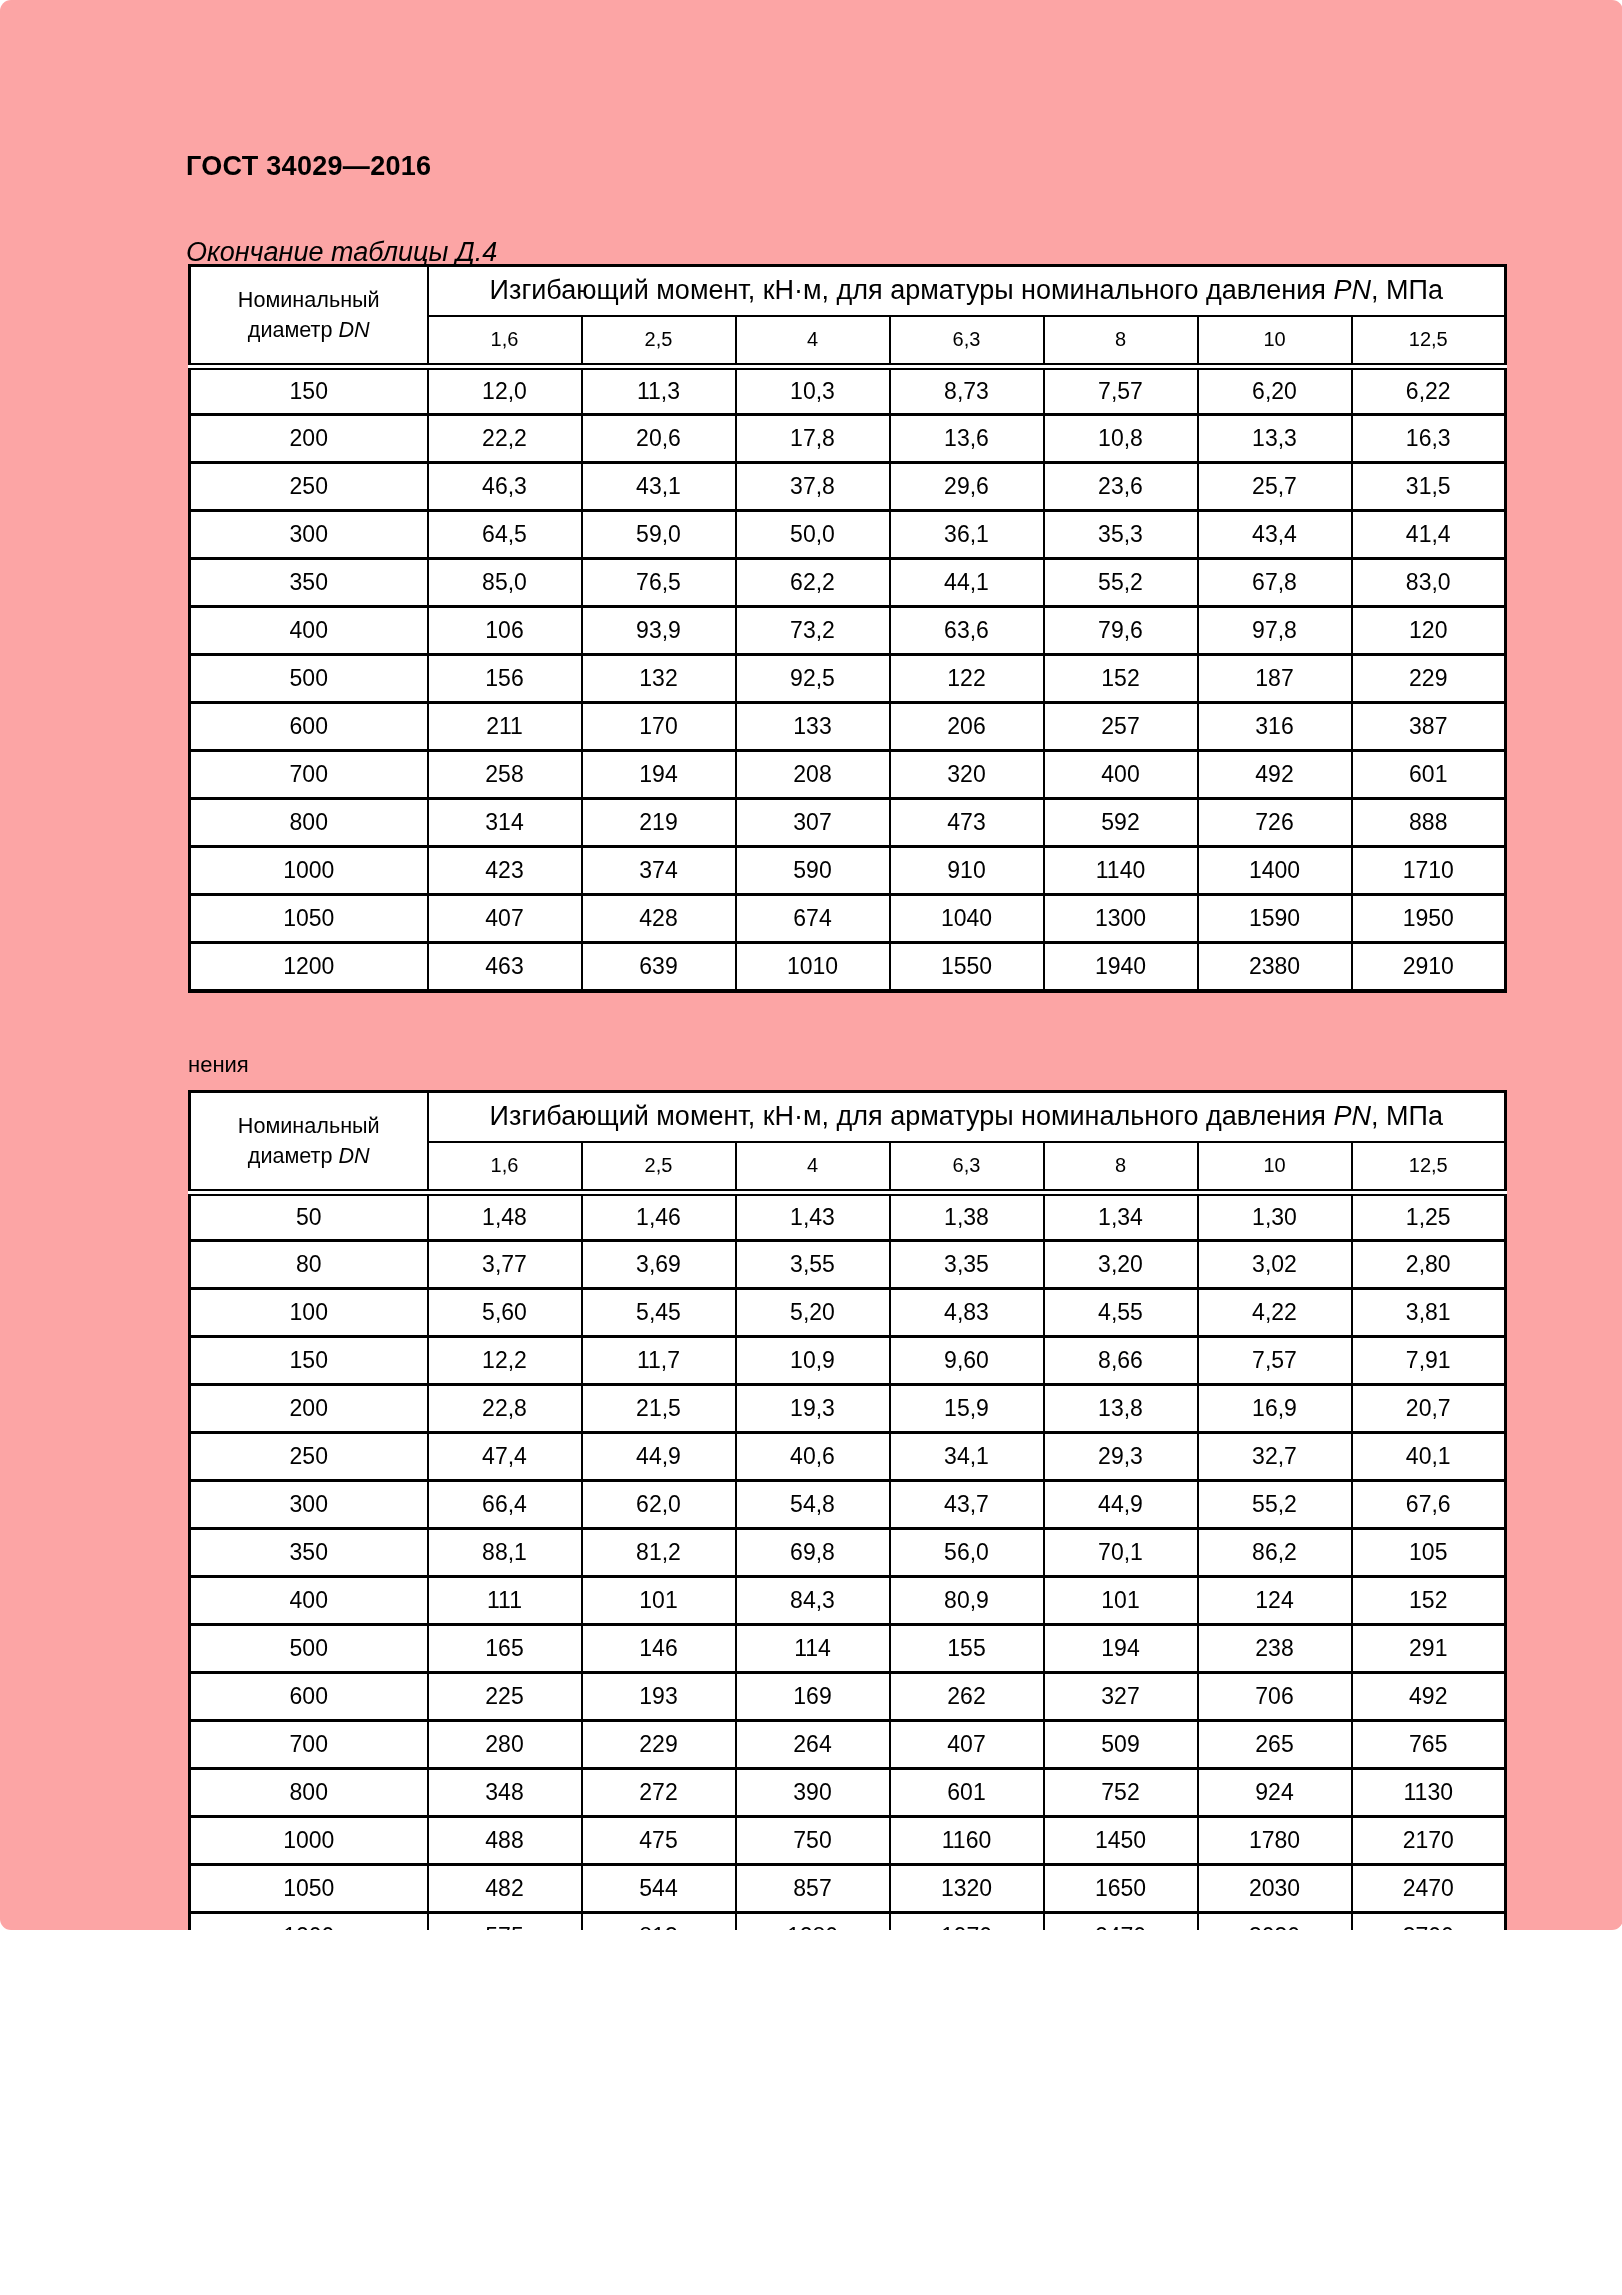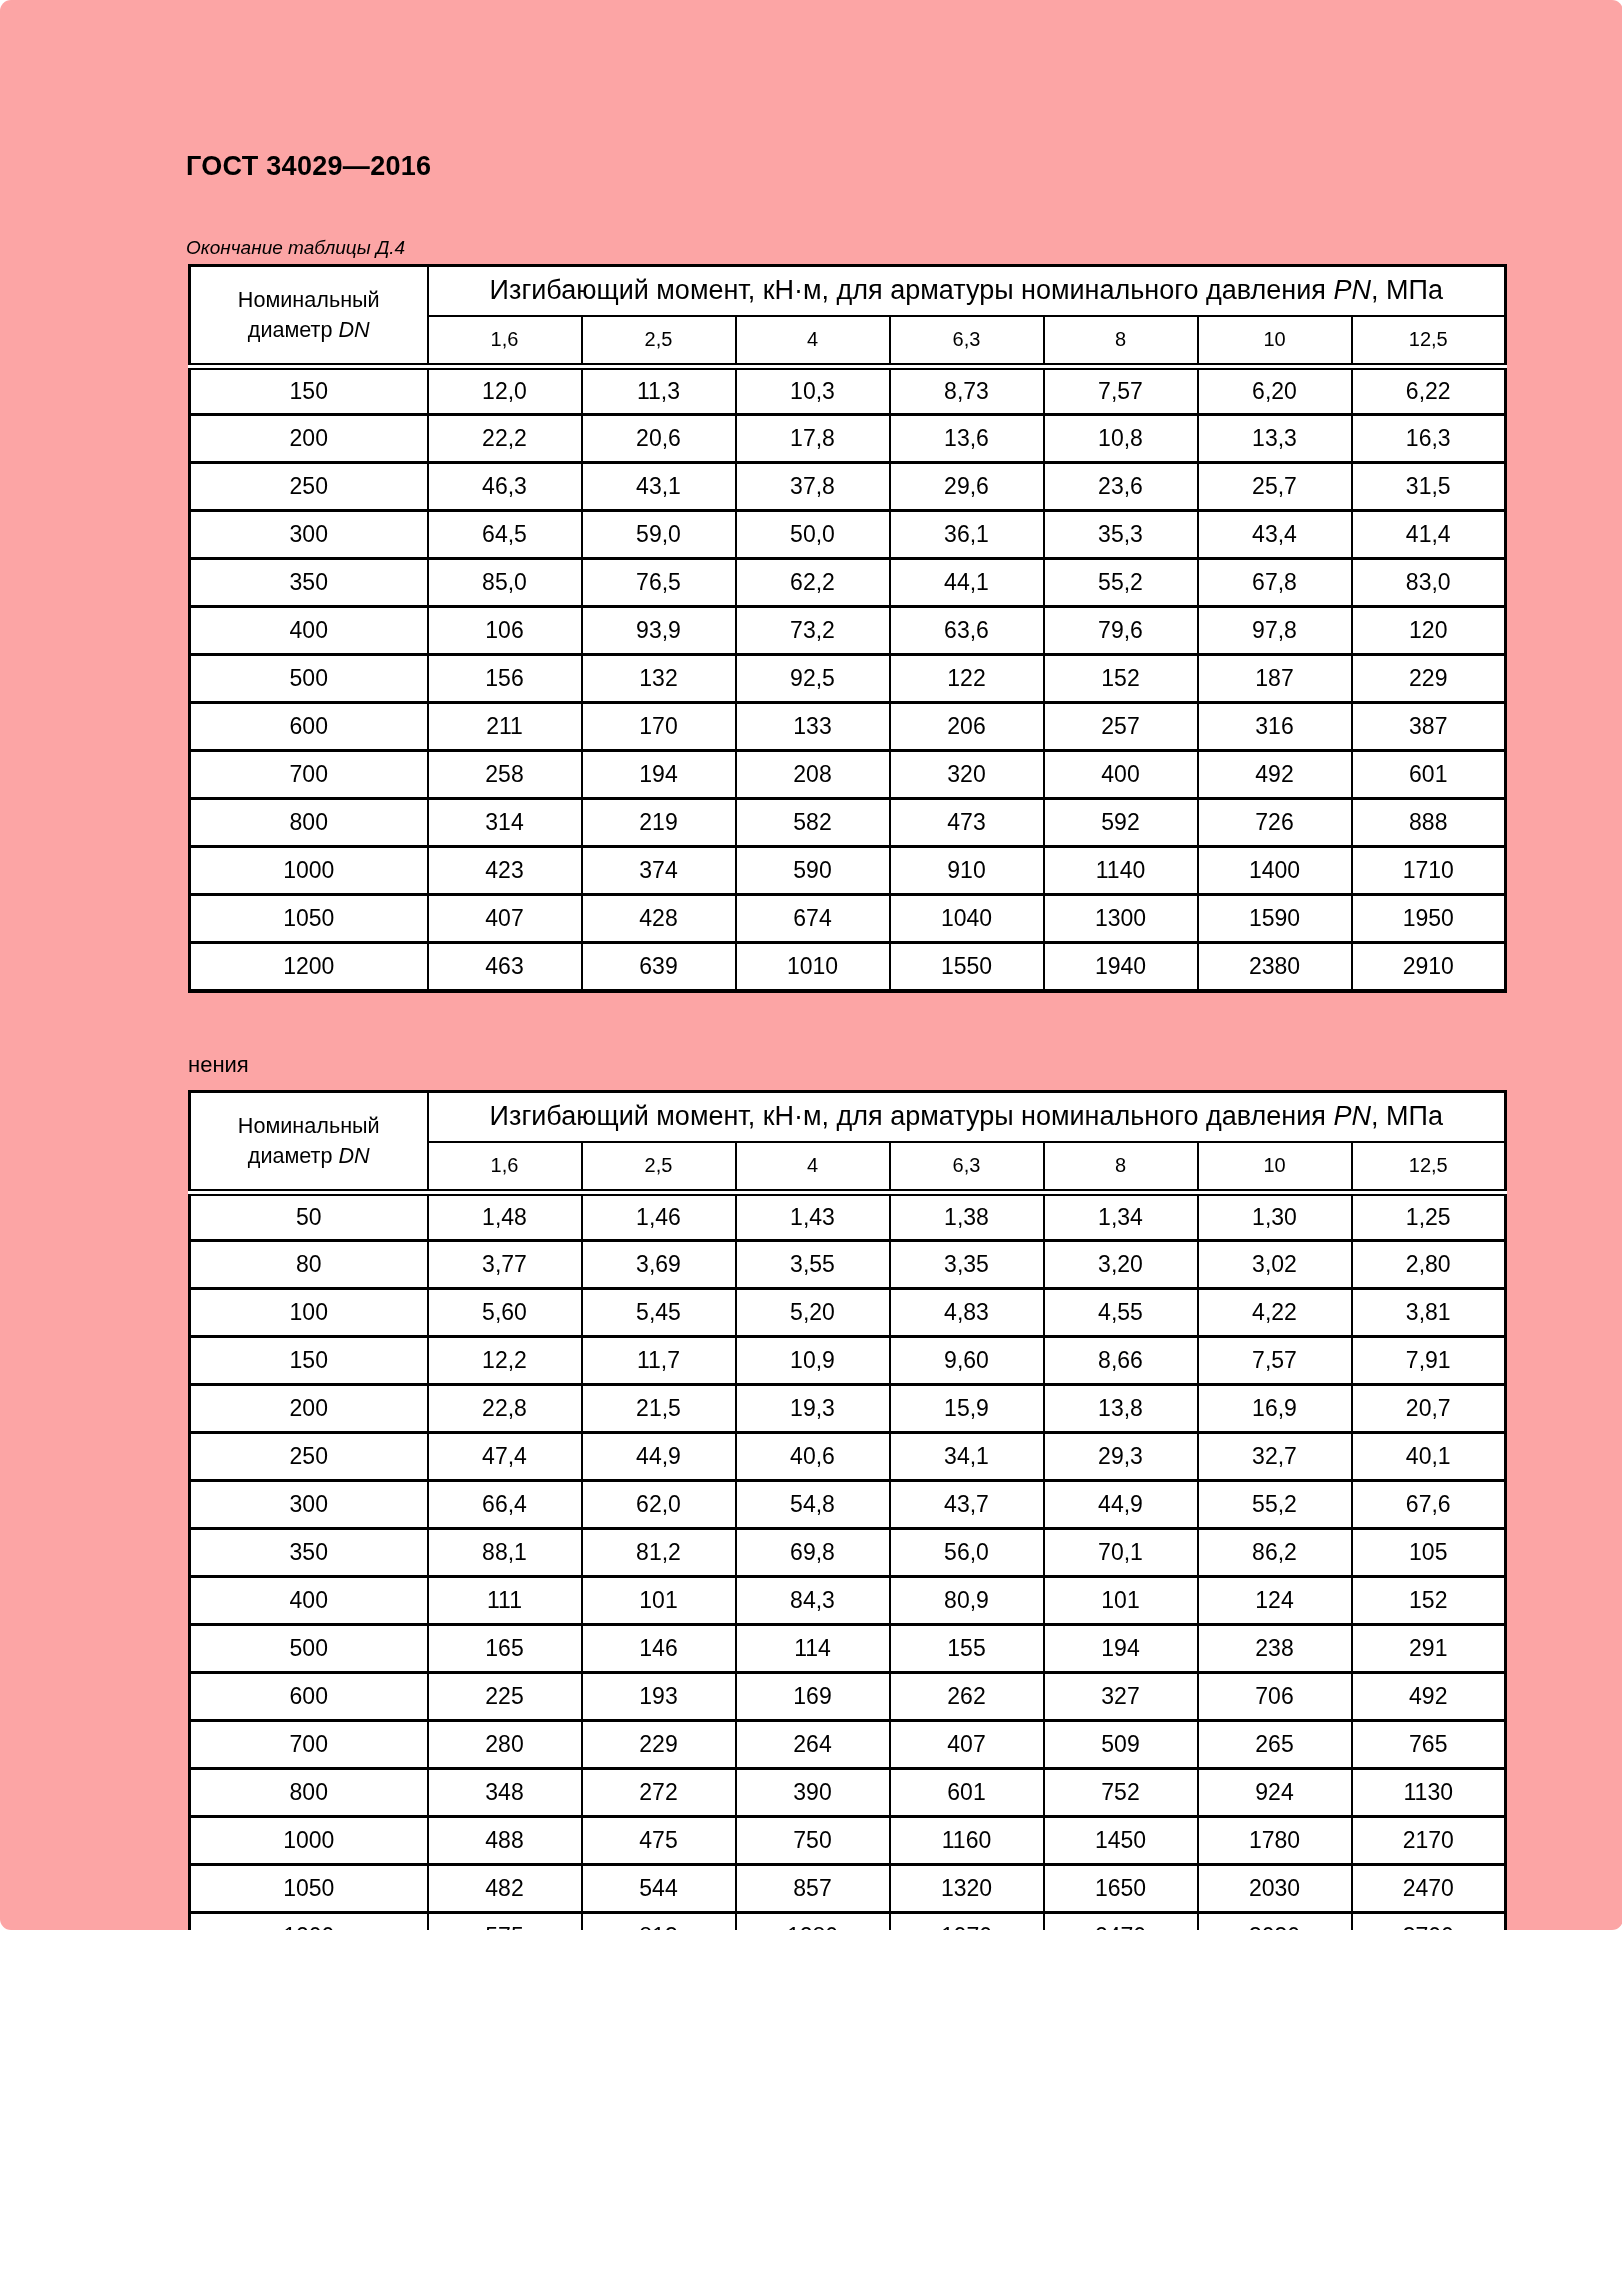--- a/index.html
+++ b/index.html
@@ -23,21 +23,21 @@
     top: 151px;
     font-size: 27px;
     font-weight: bold;
     letter-spacing: 0.3px;
     white-space: nowrap;
   }
   .cont-caption {
     position: absolute;
     left: 186px;
     top: 237px;
-    font-size: 19px;
+    font-size: 27px;
     font-style: italic;
     white-space: nowrap;
   }
   .tbl-wrap1 { position: absolute; left: 188px; top: 264px; }
   .tbl-wrap2 { position: absolute; left: 188px; top: 1090px; }
 
   table.gost {
     border-collapse: collapse;
     table-layout: fixed;
     width: 1319px;
@@ -215,21 +215,21 @@
             <td>208</td>
             <td>320</td>
             <td>400</td>
             <td>492</td>
             <td>601</td>
           </tr>
           <tr>
             <td>800</td>
             <td>314</td>
             <td>219</td>
-            <td>582</td>
+            <td>307</td>
             <td>473</td>
             <td>592</td>
             <td>726</td>
             <td>888</td>
           </tr>
           <tr>
             <td>1000</td>
             <td>423</td>
             <td>374</td>
             <td>590</td>

